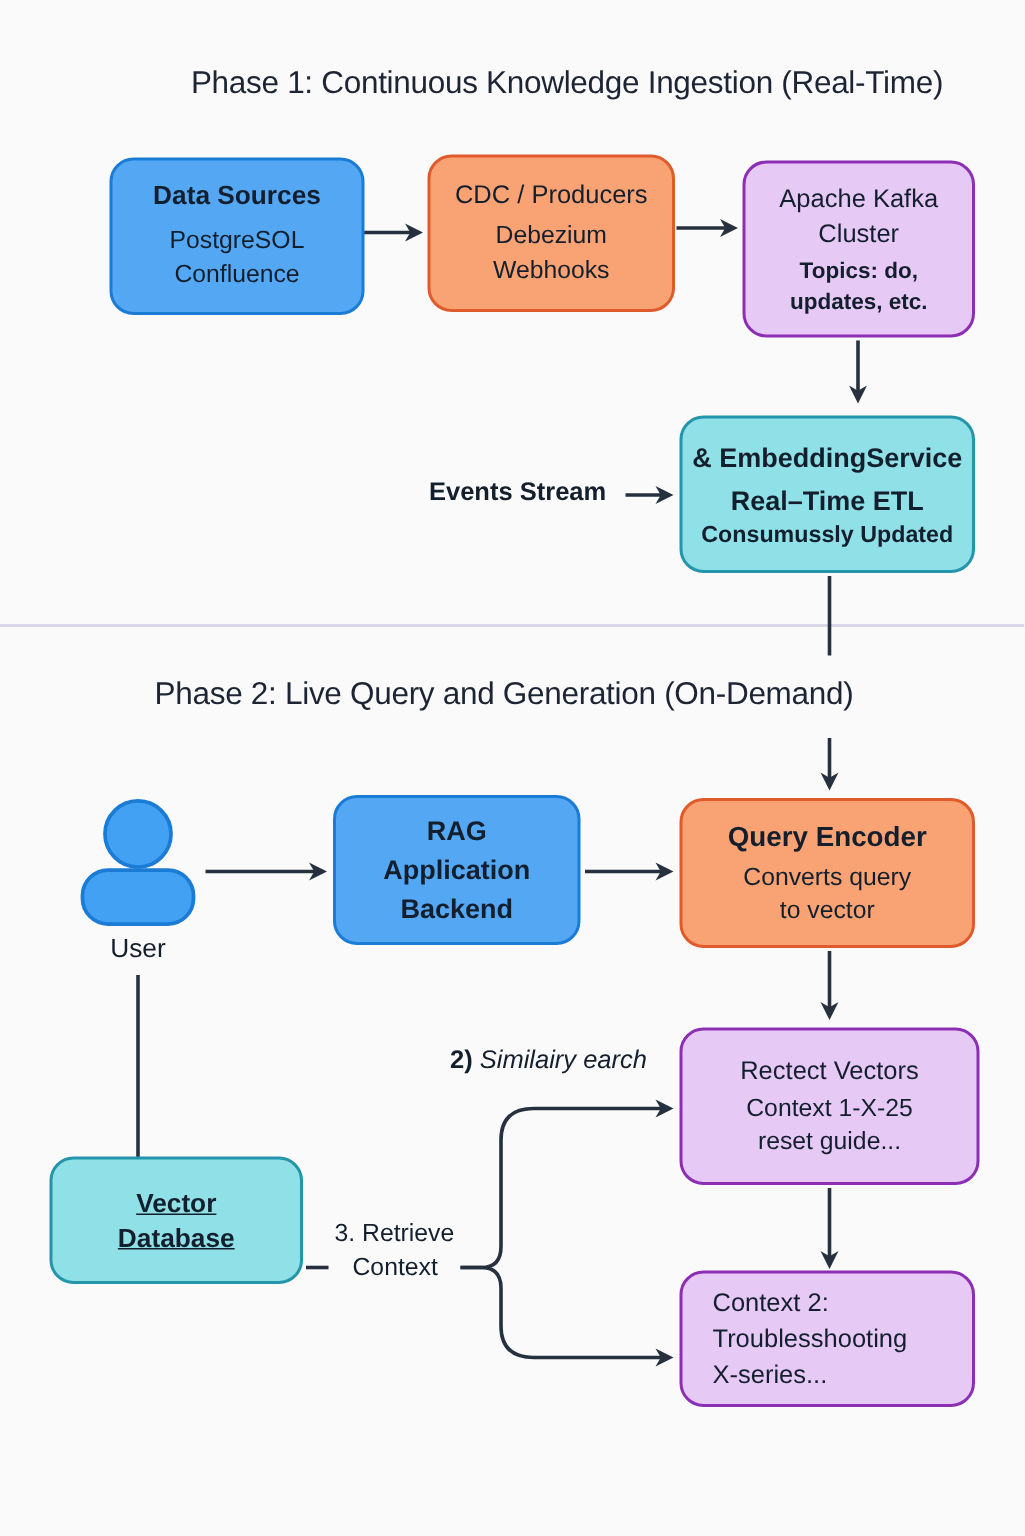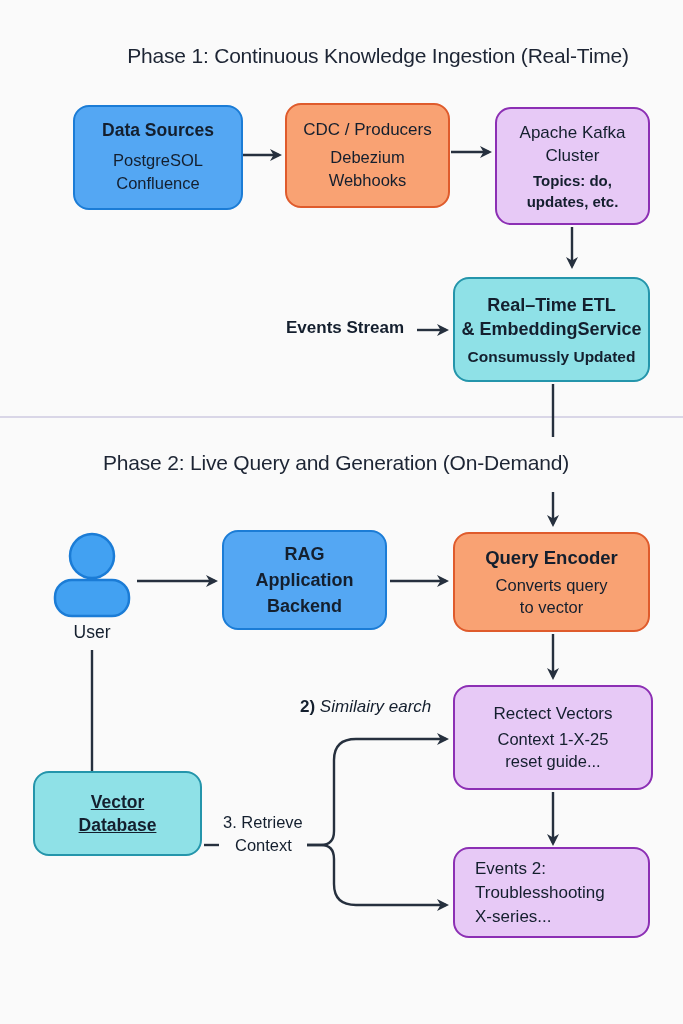--- a/index.html
+++ b/index.html
@@ -88,22 +88,22 @@
   </div>
 
   <div class="node purple" style="left:495px;top:107px;width:155px;height:118px;">
     <div class="nt2">Apache Kafka</div>
     <div class="nt2" style="margin-bottom:3px;">Cluster</div>
     <div class="nls">Topics: do,</div>
     <div class="nls">updates, etc.</div>
   </div>
 
   <div class="node teal" style="left:453px;top:277px;width:197px;height:105px;">
+    <div class="ntb2" style="margin-bottom:5px;">&amp; EmbeddingService</div>
     <div class="ntb2">Real–Time ETL</div>
-    <div class="ntb2" style="margin-bottom:5px;">&amp; EmbeddingService</div>
     <div class="nls" style="font-size:15.5px;">Consumussly Updated</div>
   </div>
 
   <div class="lbl" style="left:286px;top:318px;">Events Stream</div>
 
   <svg style="position:absolute;left:50px;top:530px;" width="90" height="90">
     <circle cx="42" cy="26" r="22" fill="#42a1f2" stroke="#1b7cd6" stroke-width="2.5"></circle>
     <rect x="5" y="50" width="74" height="36" rx="17" fill="#42a1f2" stroke="#1b7cd6" stroke-width="2.5"></rect>
   </svg>
   <div class="user-label" style="left:62px;top:622px;width:60px;">User</div>
@@ -120,21 +120,21 @@
     <div class="ntb2" style="font-weight:600;line-height:26px;">Backend</div>
   </div>
 
   <div class="node purple" style="left:453px;top:685px;width:200px;height:105px;">
     <div class="ntm" style="margin-bottom:4px;">Rectect Vectors</div>
     <div class="nl" style="line-height:22px;">Context 1-X-25</div>
     <div class="nl" style="line-height:22px;">reset guide...</div>
   </div>
 
   <div class="node purple left-align" style="left:453px;top:847px;width:197px;height:91px;">
-    <div class="nl" style="font-size:17px;line-height:24px;">Events 2:</div>
+    <div class="nl" style="font-size:17px;line-height:24px;">Context 2:</div>
     <div class="nl" style="font-size:17px;line-height:24px;">Troublesshooting</div>
     <div class="nl" style="font-size:17px;line-height:24px;">X-series...</div>
   </div>
 
   <div class="node teal" style="left:33px;top:771px;width:169px;height:85px;text-decoration:underline;">
     <div class="nt" style="margin-bottom:0;line-height:23px;">Vector</div>
     <div class="nt" style="margin-bottom:0;line-height:23px;">Database</div>
   </div>
 
 

